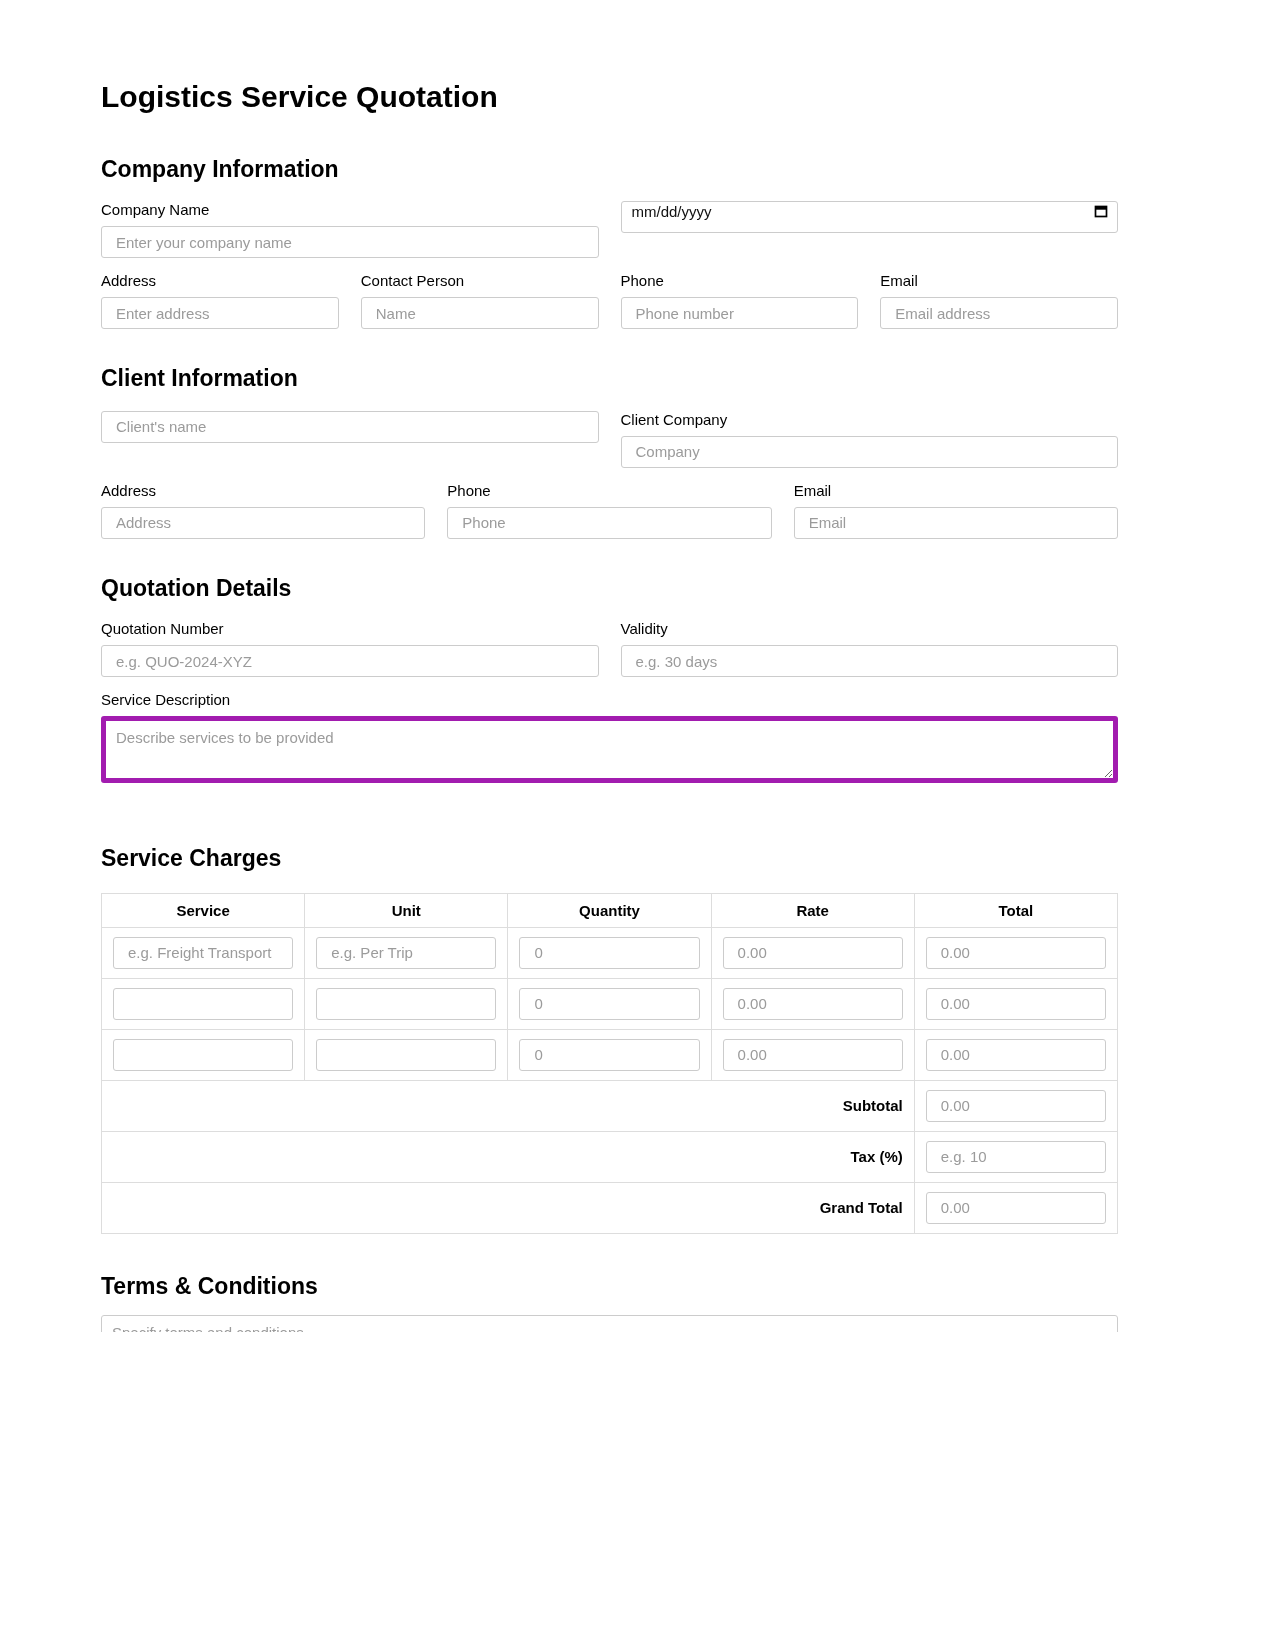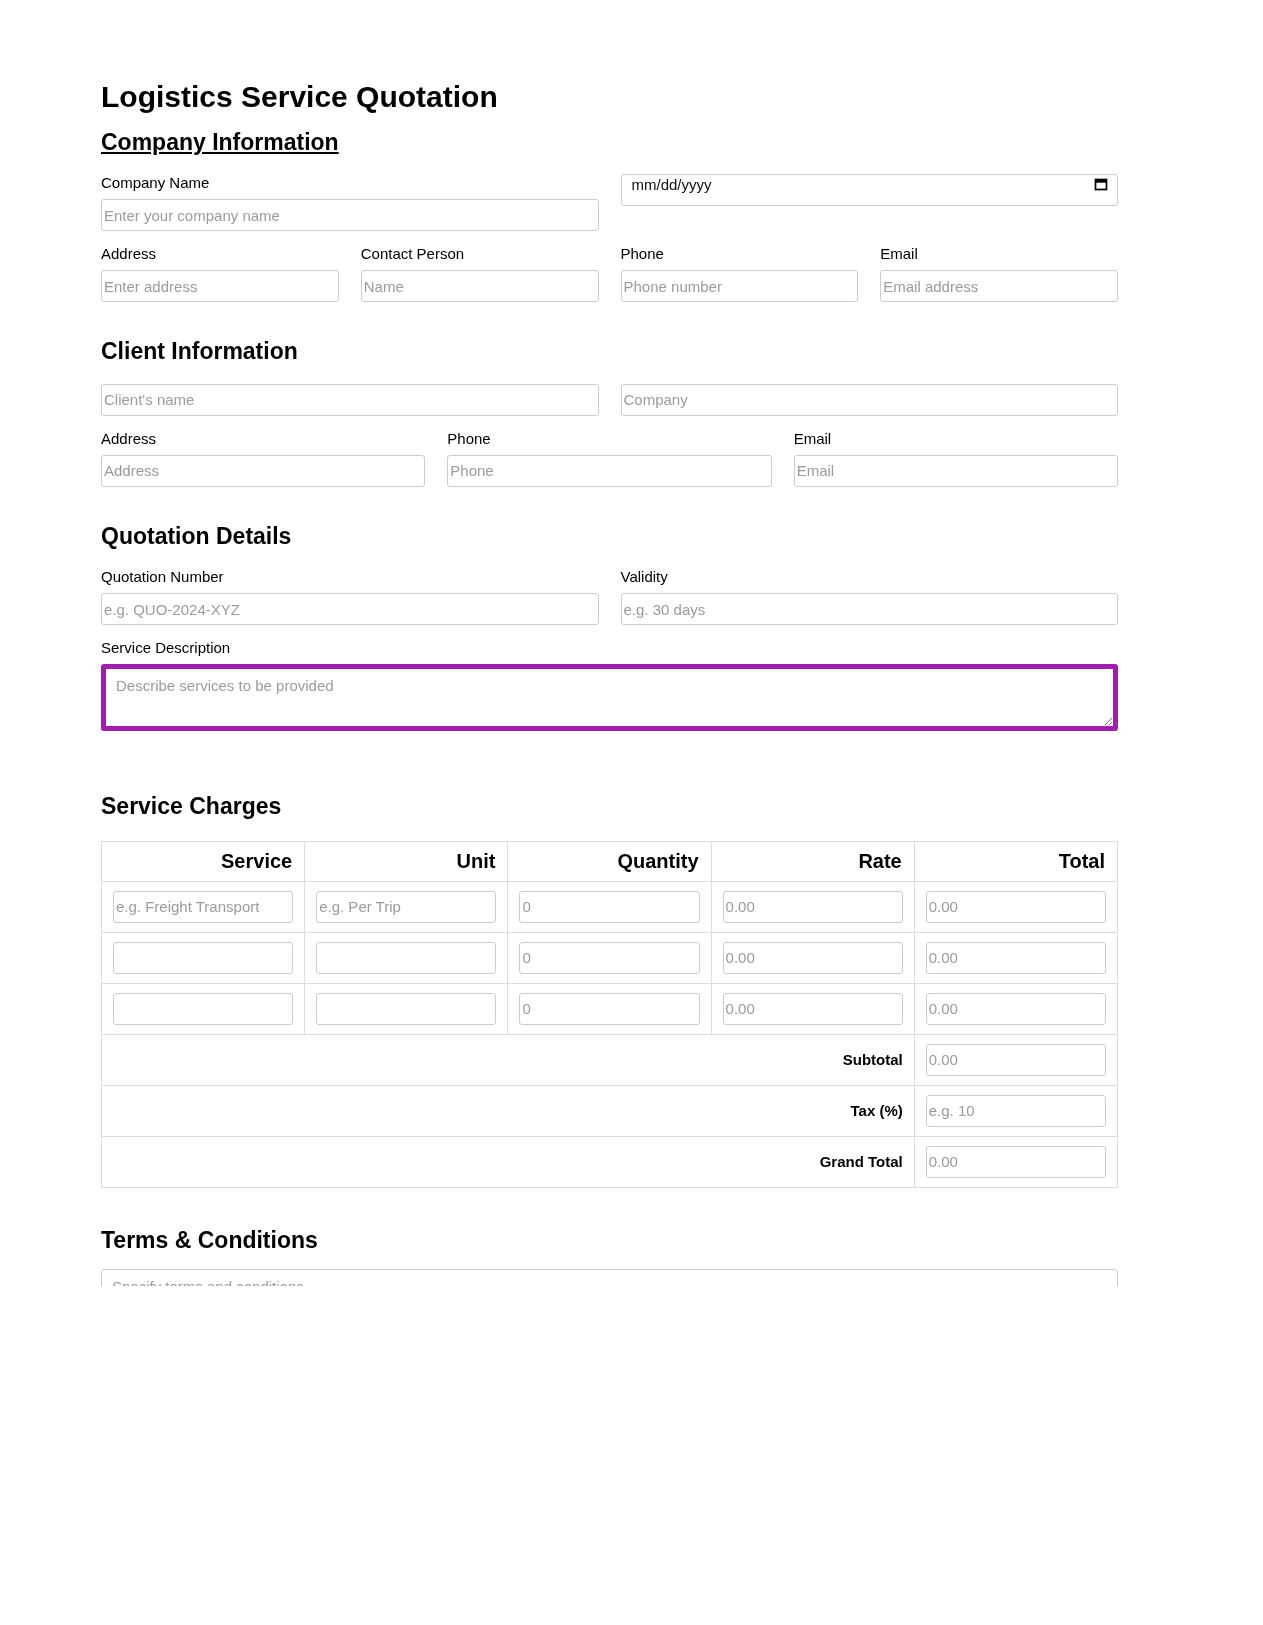--- a/index.html
+++ b/index.html
@@ -20,21 +20,21 @@
     font-weight: bold;
     margin: 80px 0 0 0;
     line-height: 1.1;
   }
   h2 {
     font-size: 23px;
     font-weight: bold;
     line-height: 1.15;
     margin: 0;
   }
-  .h2-company   { margin-top: 16px; text-decoration: underline; }
+  .h2-company   { margin-top: 43px; }
   .h2-client    { margin-top: 36px; }
   .h2-quotation { margin-top: 36px; }
   .h2-charges   { margin-top: 62px; }
   .h2-terms     { margin-top: 39px; }
 
   .grid { display: grid; column-gap: 22px; }
   .cols2 { grid-template-columns: 1fr 1fr; }
   .cols3 { grid-template-columns: repeat(3, 1fr); }
   .cols4 { grid-template-columns: repeat(4, 1fr); }
   .row-gap-lg { margin-top: 19px; }
@@ -44,21 +44,21 @@
   .field > label {
     font-size: 15px;
     line-height: 1.2;
     margin-bottom: 7px;
     color: #000;
   }
   .tb {
     height: 32px;
     border: 1px solid #cccccc;
     border-radius: 3px;
-    padding: 0 2px;
+    padding: 0 14px;
     font-family: "Liberation Sans", sans-serif;
     font-size: 15px;
     color: #333;
     background: #fff;
     width: 100%;
   }
   ::placeholder { color: #9b9b9b; opacity: 1; }
 
   
   .date-input {
@@ -91,22 +91,22 @@
   table.charges {
     width: 100%;
     border-collapse: collapse;
     margin-top: 21px;
     table-layout: fixed;
   }
   table.charges th, table.charges td {
     border: 1px solid #dddddd;
   }
   table.charges th {
-    text-align: right;
-    font-size: 20px;
+    text-align: center;
+    font-size: 15px;
     font-weight: bold;
     padding: 8px 12px;
   }
   table.charges td { padding: 9px 11px; }
   table.charges td .tb { width: 100%; }
   td.sum-label {
     text-align: right;
     font-weight: bold;
     font-size: 15px;
     padding: 11px 12px;
@@ -177,20 +177,21 @@
     </div>
   </div>
 
   <h2 class="h2-client">Client Information</h2>
 
   <div class="grid cols2 row-gap-lg">
     <div class="field">
       <input class="tb" type="text" placeholder="Client's name" style="">
     </div>
     <div class="field">
+      <label>Client Company</label>
       <input class="tb" type="text" placeholder="Company" style="">
     </div>
   </div>
 
   <div class="grid cols3 row-gap-sm">
     <div class="field">
       <label>Address</label>
       <input class="tb" type="text" placeholder="Address" style="">
     </div>
     <div class="field">

